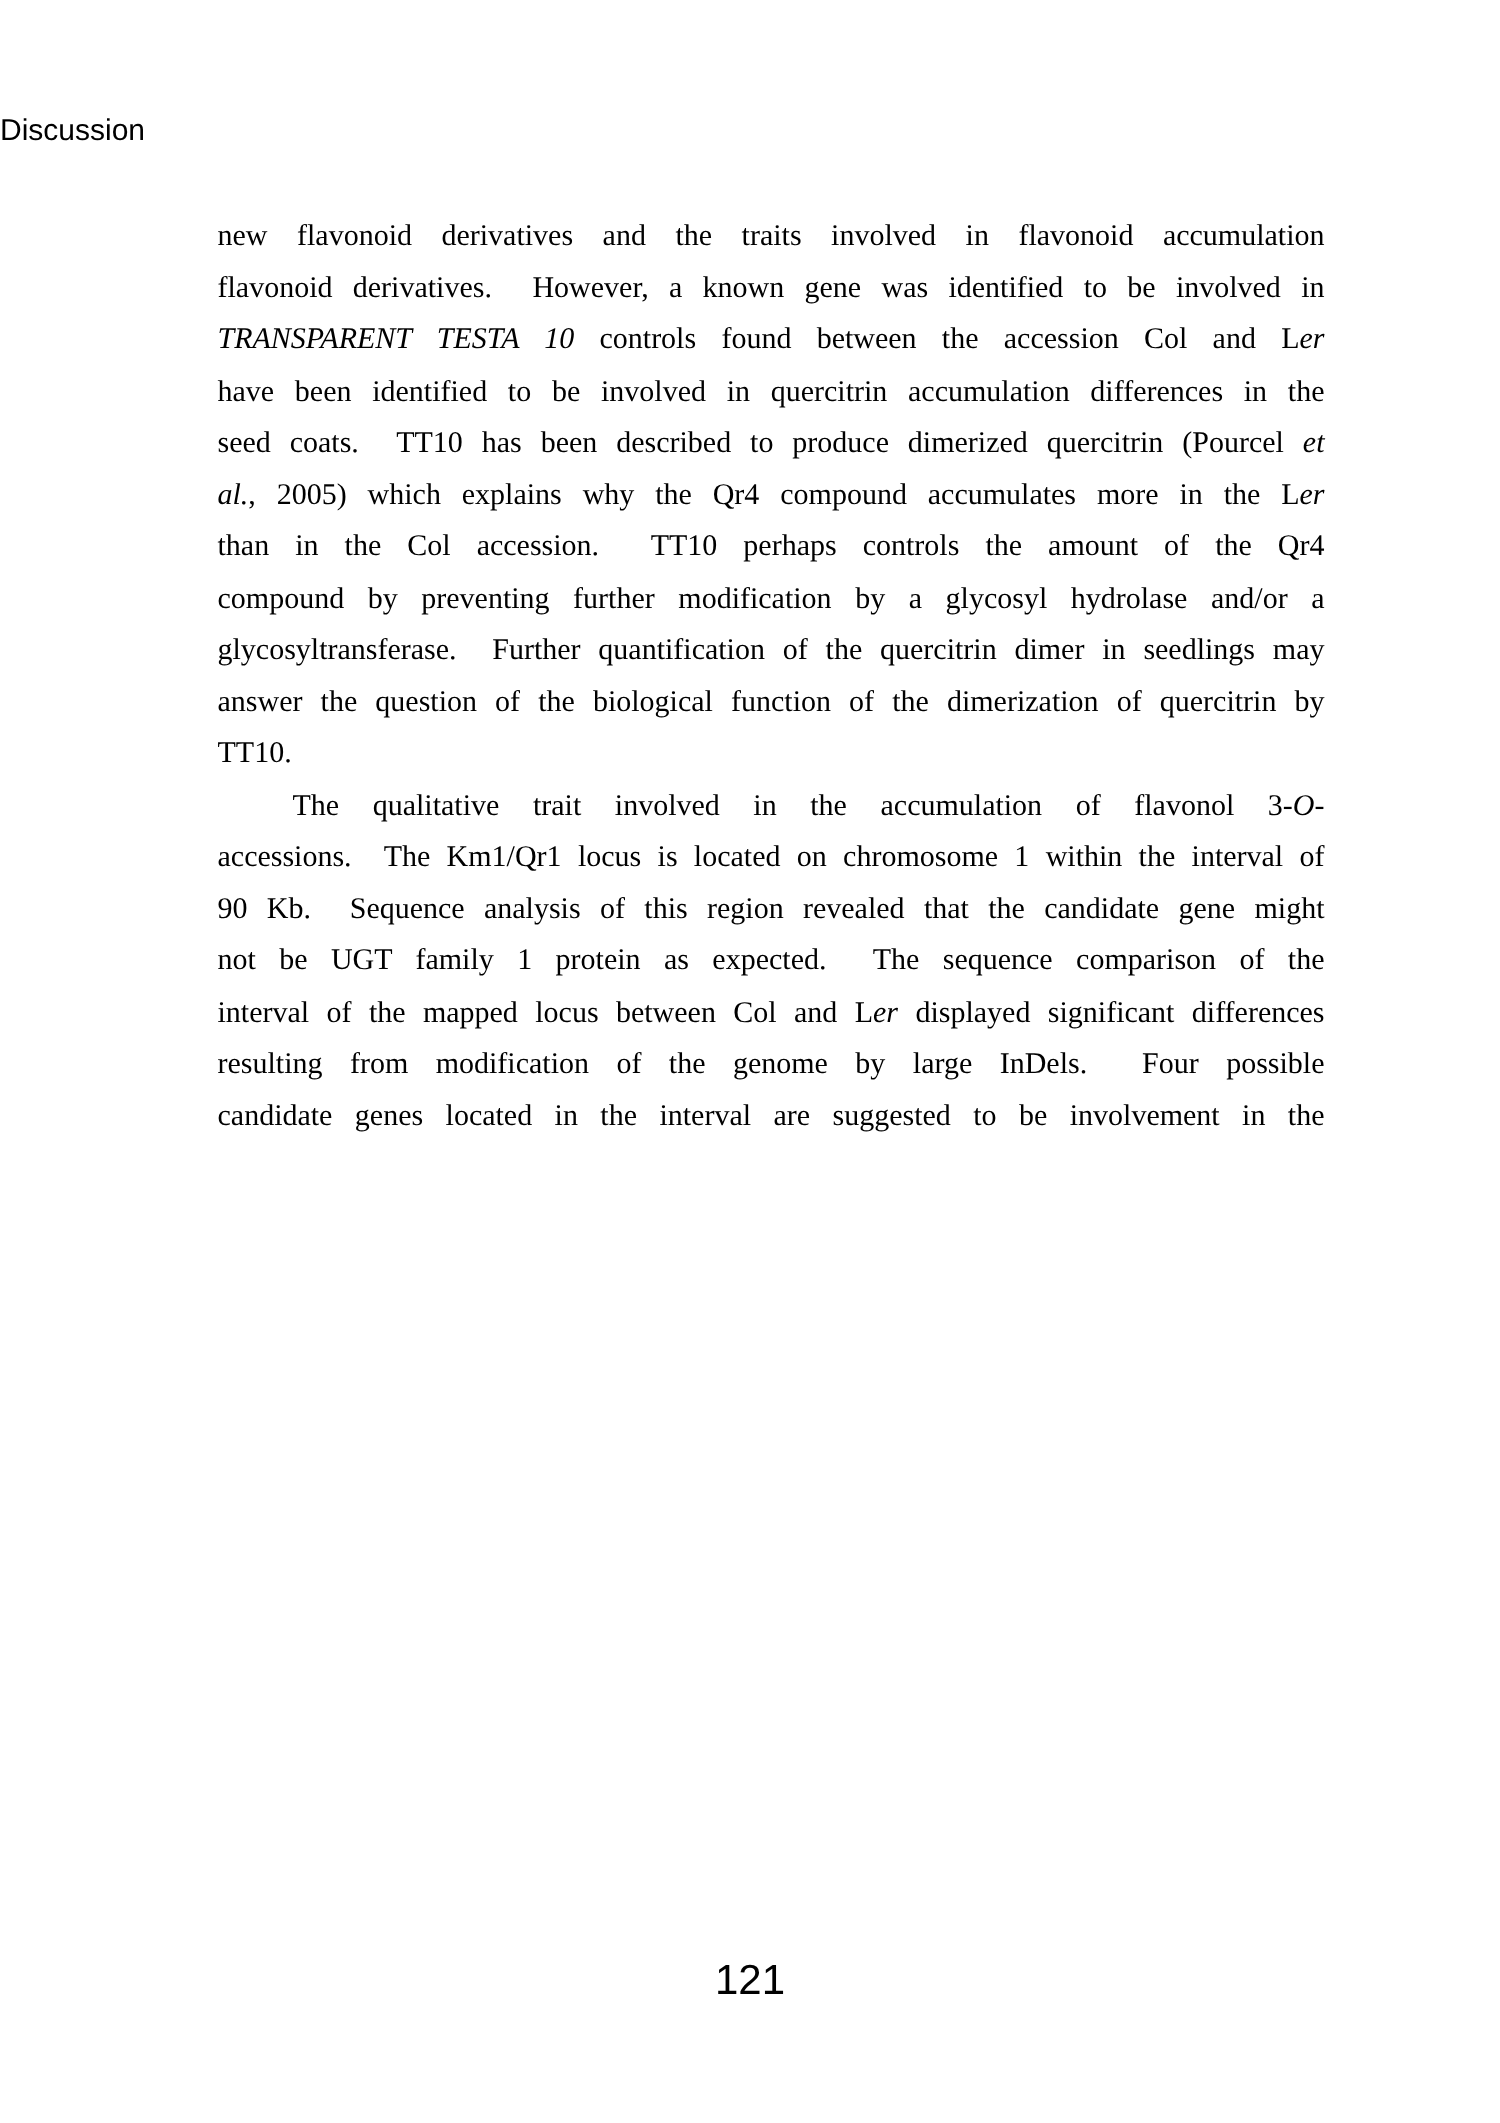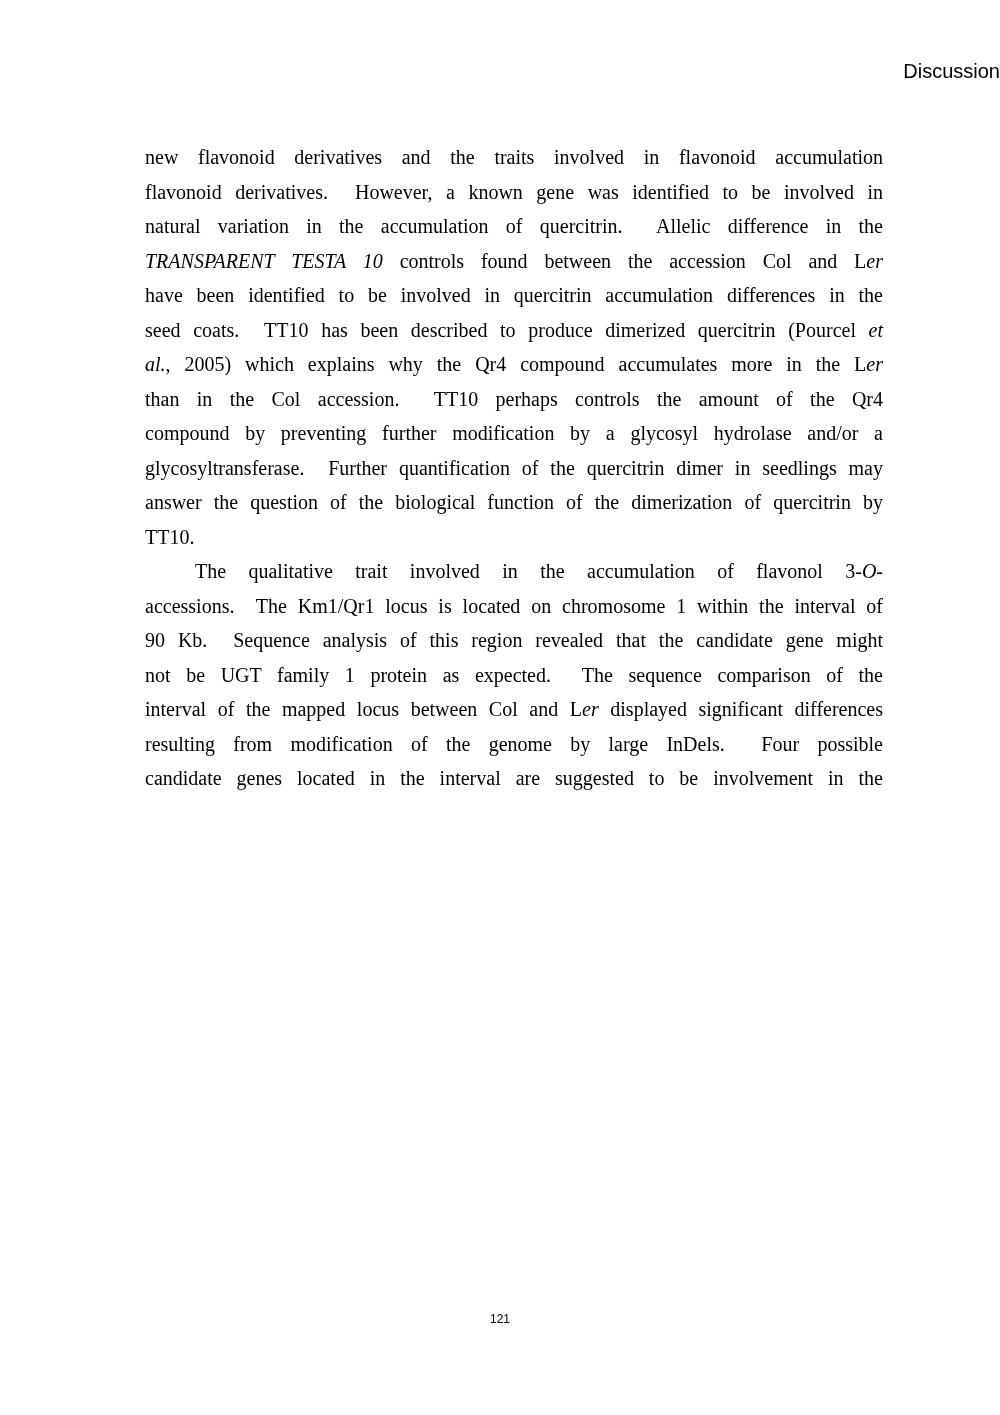--- a/index.html
+++ b/index.html
@@ -10,22 +10,22 @@
     color: #000000;
   }
   .page {
     position: relative;
     width: 1000px; height: 1415px;
     background: #ffffff;
     overflow: hidden;
   }
   .page-header {
     position: absolute;
-    top: 60px; left: 0; width: 1000px;
-    text-align: right;
+    top: 76px; left: 0; width: 1000px;
+    text-align: left;
     font-size: 20px;
     line-height: 23px;
   }
   .body-text {
     position: absolute;
     top: 140px; left: 145px; width: 738px;
     font-size: 20px;
     font-family: Liberation Serif, serif;
   }
   .line {
@@ -37,34 +37,33 @@
     text-align-last: justify;
   }
   .line.ind {
     padding-left: 50px;
   }
   .it { font-style: italic; }
   .page-number {
     position: absolute;
     top: 1308px; left: 0; width: 1000px;
     text-align: center;
-    font-size: 12px;
+    font-size: 28px;
     line-height: 23px;
   }
 </style>
 </head>
 <body>
 
 <div class="page">
   <div class="page-header">Discussion</div>
 
   <div class="body-text">
       <div class="line j"><span>new flavonoid derivatives and the traits involved in flavonoid accumulation</span></div>
       <div class="line j"><span>flavonoid derivatives.&nbsp; However, a known gene was identified to be involved in</span></div>
-      <div class="line j"><span>natural variation in the accumulation of quercitrin.&nbsp; Allelic difference in the</span></div>
       <div class="line j"><span class="it">TRANSPARENT TESTA 10</span><span> controls found between the accession Col and L</span><span class="it">er</span></div>
       <div class="line j"><span>have been identified to be involved in quercitrin accumulation differences in the</span></div>
       <div class="line j"><span>seed coats.&nbsp; TT10 has been described to produce dimerized quercitrin (Pourcel </span><span class="it">et</span></div>
       <div class="line j"><span class="it">al.</span><span>, 2005) which explains why the Qr4 compound accumulates more in the L</span><span class="it">er</span></div>
       <div class="line j"><span>than in the Col accession.&nbsp; TT10 perhaps controls the amount of the Qr4</span></div>
       <div class="line j"><span>compound by preventing further modification by a glycosyl hydrolase and/or a</span></div>
       <div class="line j"><span>glycosyltransferase.&nbsp; Further quantification of the quercitrin dimer in seedlings may</span></div>
       <div class="line j"><span>answer the question of the biological function of the dimerization of quercitrin by</span></div>
       <div class="line"><span>TT10.</span></div>
       <div class="line j ind"><span>The qualitative trait involved in the accumulation of flavonol 3-</span><span class="it">O</span><span>-</span></div>

